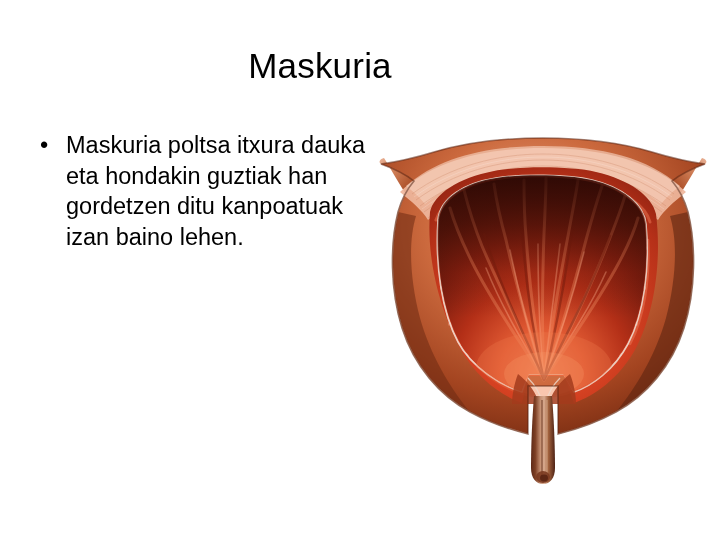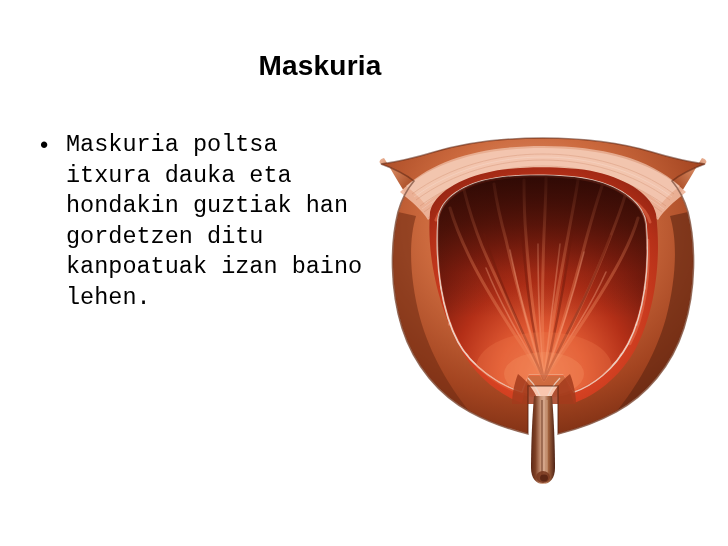--- a/index.html
+++ b/index.html
@@ -21,23 +21,23 @@
     background: #ffffff;
   }
 
   
   .slide-title {
     position: absolute;
     left: 0;
     top: 45px;
     width: 640px;
     text-align: center;
-    font-size: 28px;
+    font-size: 35px;
     line-height: 42px;
-    font-weight: 700;
+    font-weight: 400;
     color: #000000;
     letter-spacing: 0.2px;
   }
 
   
   .body-block {
     position: absolute;
     left: 34px;
     top: 130px;
     width: 340px;
@@ -56,21 +56,20 @@
     left: 6px;
     top: 0;
     width: 20px;
     font-size: 23.5px;
     line-height: 30.5px;
     color: #000000;
     text-align: left;
   }
   .bullet-text {
     display: block;
-    font-family: Liberation Mono, monospace;
   }
 
   
   .figure {
     position: absolute;
     left: 378px;
     top: 128px;
     width: 330px;
     height: 360px;
   }

